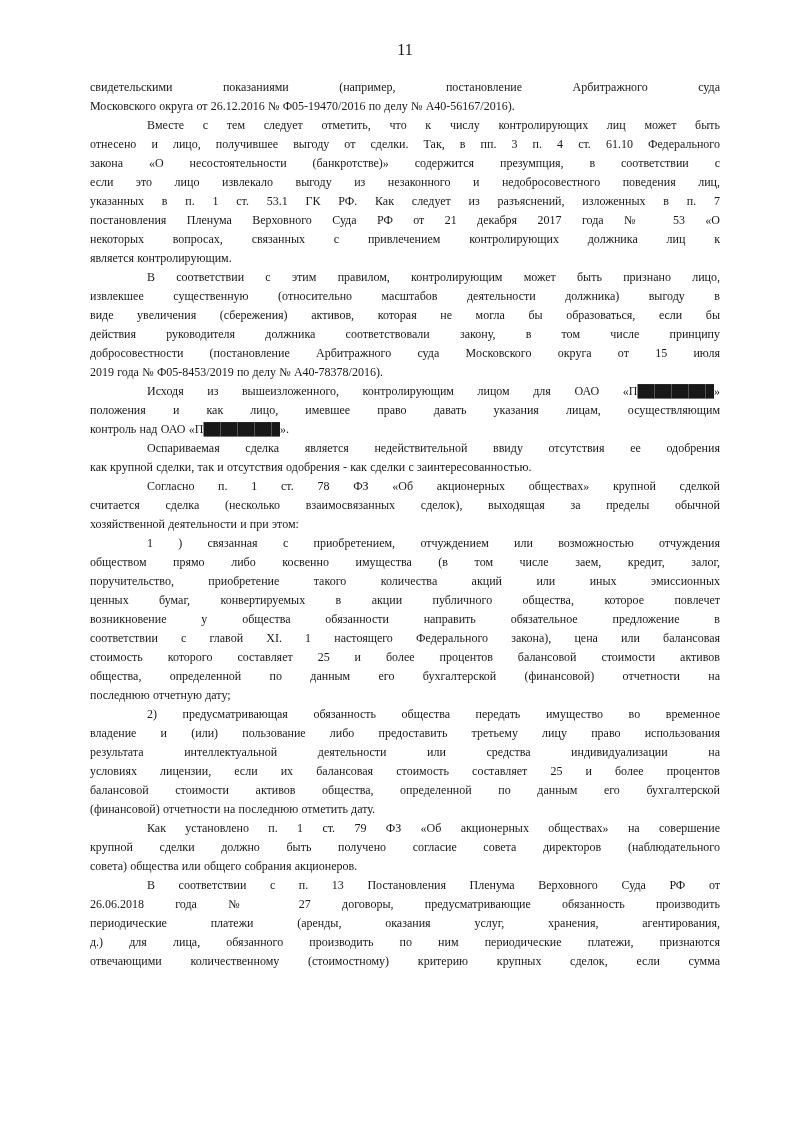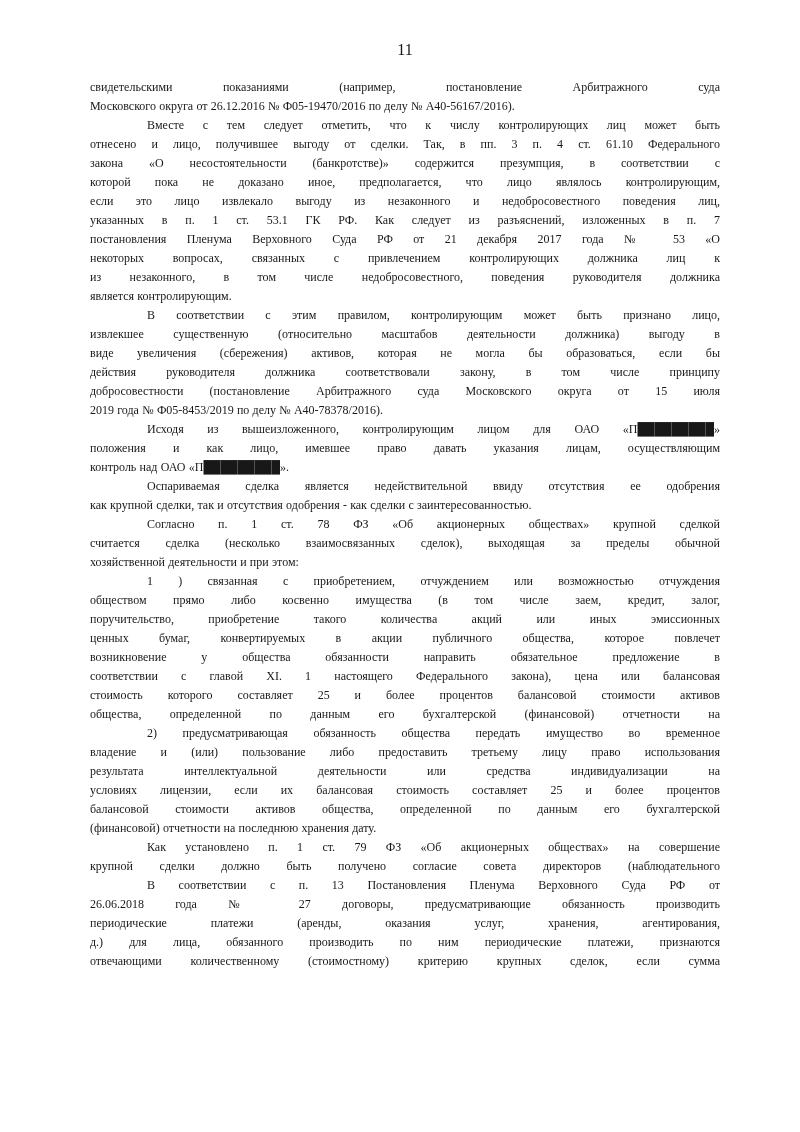--- a/index.html
+++ b/index.html
@@ -58,26 +58,24 @@
   <div class="page-number">11</div>
   <div class="body-text" id="body-text">
       <div class="paragraph">
         <div class="line">свидетельскими показаниями (например, постановление Арбитражного суда</div>
         <div class="line last">Московского округа от 26.12.2016 № Ф05-19470/2016 по делу № А40-56167/2016).</div>
       </div>
       <div class="paragraph">
         <div class="line indent">Вместе с тем следует отметить, что к числу контролирующих лиц может быть</div>
         <div class="line">отнесено и лицо, получившее выгоду от сделки. Так, в пп. 3 п. 4 ст. 61.10 Федерального</div>
         <div class="line">закона «О несостоятельности (банкротстве)» содержится презумпция, в соответствии с</div>
-        <div class="line">которой пока не доказано иное, предполагается, что лицо являлось контролирующим,</div>
         <div class="line">если это лицо извлекало выгоду из незаконного и недобросовестного поведения лиц,</div>
         <div class="line">указанных в п. 1 ст. 53.1 ГК РФ. Как следует из разъяснений, изложенных в п. 7</div>
         <div class="line">постановления Пленума Верховного Суда РФ от 21 декабря 2017 года № 53 «О</div>
         <div class="line">некоторых вопросах, связанных с привлечением контролирующих должника лиц к</div>
-        <div class="line">из незаконного, в том числе недобросовестного, поведения руководителя должника</div>
         <div class="line last">является контролирующим.</div>
       </div>
       <div class="paragraph">
         <div class="line indent">В соответствии с этим правилом, контролирующим может быть признано лицо,</div>
         <div class="line">извлекшее существенную (относительно масштабов деятельности должника) выгоду в</div>
         <div class="line">виде увеличения (сбережения) активов, которая не могла бы образоваться, если бы</div>
         <div class="line">действия руководителя должника соответствовали закону, в том числе принципу</div>
         <div class="line">добросовестности (постановление Арбитражного суда Московского округа от 15 июля</div>
         <div class="line last">2019 года № Ф05-8453/2019 по делу № А40-78378/2016).</div>
       </div>
@@ -97,32 +95,34 @@
       </div>
       <div class="paragraph">
         <div class="line indent">1 ) связанная с приобретением, отчуждением или возможностью отчуждения</div>
         <div class="line">обществом прямо либо косвенно имущества (в том числе заем, кредит, залог,</div>
         <div class="line">поручительство, приобретение такого количества акций или иных эмиссионных</div>
         <div class="line">ценных бумаг, конвертируемых в акции публичного общества, которое повлечет</div>
         <div class="line">возникновение у общества обязанности направить обязательное предложение в</div>
         <div class="line">соответствии с главой XI. 1 настоящего Федерального закона), цена или балансовая</div>
         <div class="line">стоимость которого составляет 25 и более процентов балансовой стоимости активов</div>
         <div class="line">общества, определенной по данным его бухгалтерской (финансовой) отчетности на</div>
+        <div class="line last">последнюю отчетную дату;</div>
       </div>
       <div class="paragraph">
         <div class="line indent">2) предусматривающая обязанность общества передать имущество во временное</div>
         <div class="line">владение и (или) пользование либо предоставить третьему лицу право использования</div>
         <div class="line">результата интеллектуальной деятельности или средства индивидуализации на</div>
         <div class="line">условиях лицензии, если их балансовая стоимость составляет 25 и более процентов</div>
         <div class="line">балансовой стоимости активов общества, определенной по данным его бухгалтерской</div>
-        <div class="line last">(финансовой) отчетности на последнюю хранения дату.</div>
+        <div class="line last">(финансовой) отчетности на последнюю отметить дату.</div>
       </div>
       <div class="paragraph">
         <div class="line indent">Как установлено п. 1 ст. 79 ФЗ «Об акционерных обществах» на совершение</div>
         <div class="line">крупной сделки должно быть получено согласие совета директоров (наблюдательного</div>
+        <div class="line last">совета) общества или общего собрания акционеров.</div>
       </div>
       <div class="paragraph">
         <div class="line indent">В соответствии с п. 13 Постановления Пленума Верховного Суда РФ от</div>
         <div class="line">26.06.2018 года № 27 договоры, предусматривающие обязанность производить</div>
         <div class="line">периодические платежи (аренды, оказания услуг, хранения, агентирования,</div>
         <div class="line">д.) для лица, обязанного производить по ним периодические платежи, признаются</div>
         <div class="line">отвечающими количественному (стоимостному) критерию крупных сделок, если сумма</div>
       </div>
     </div>
 </div>

